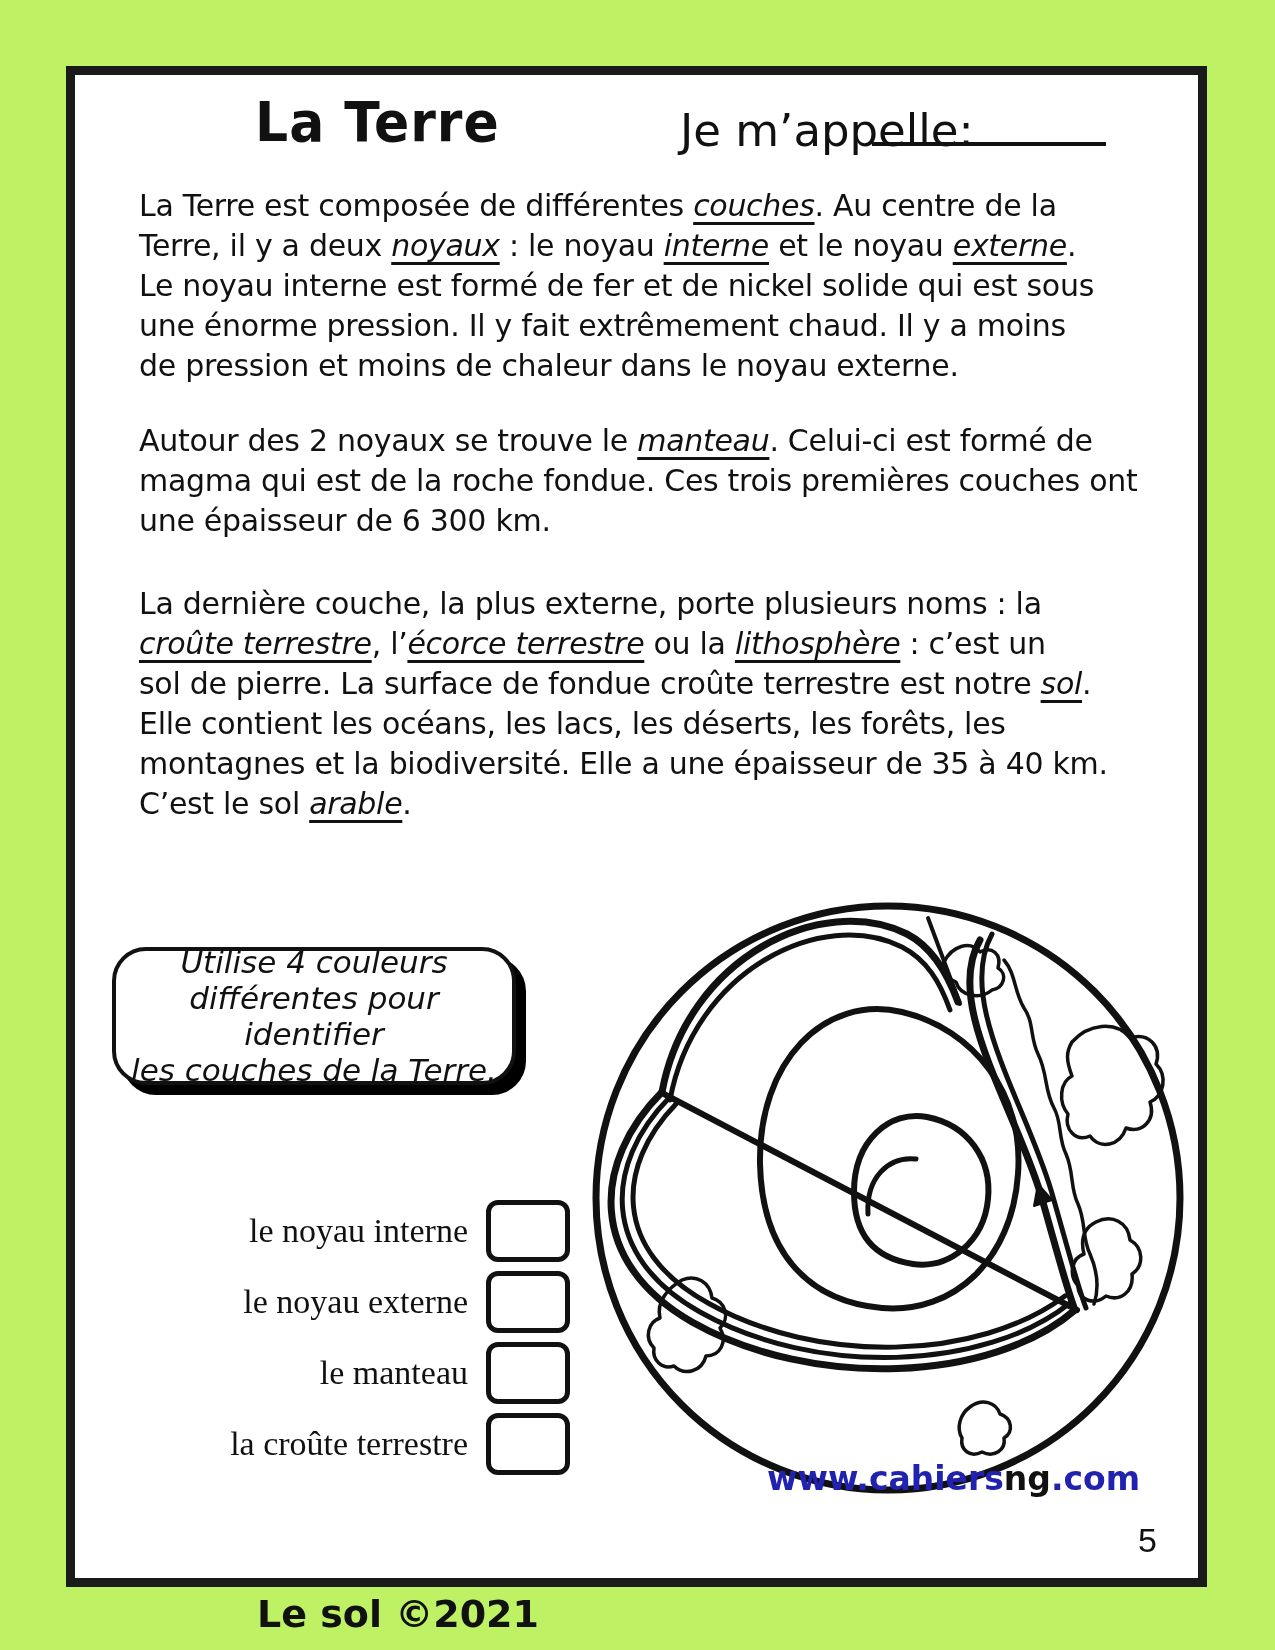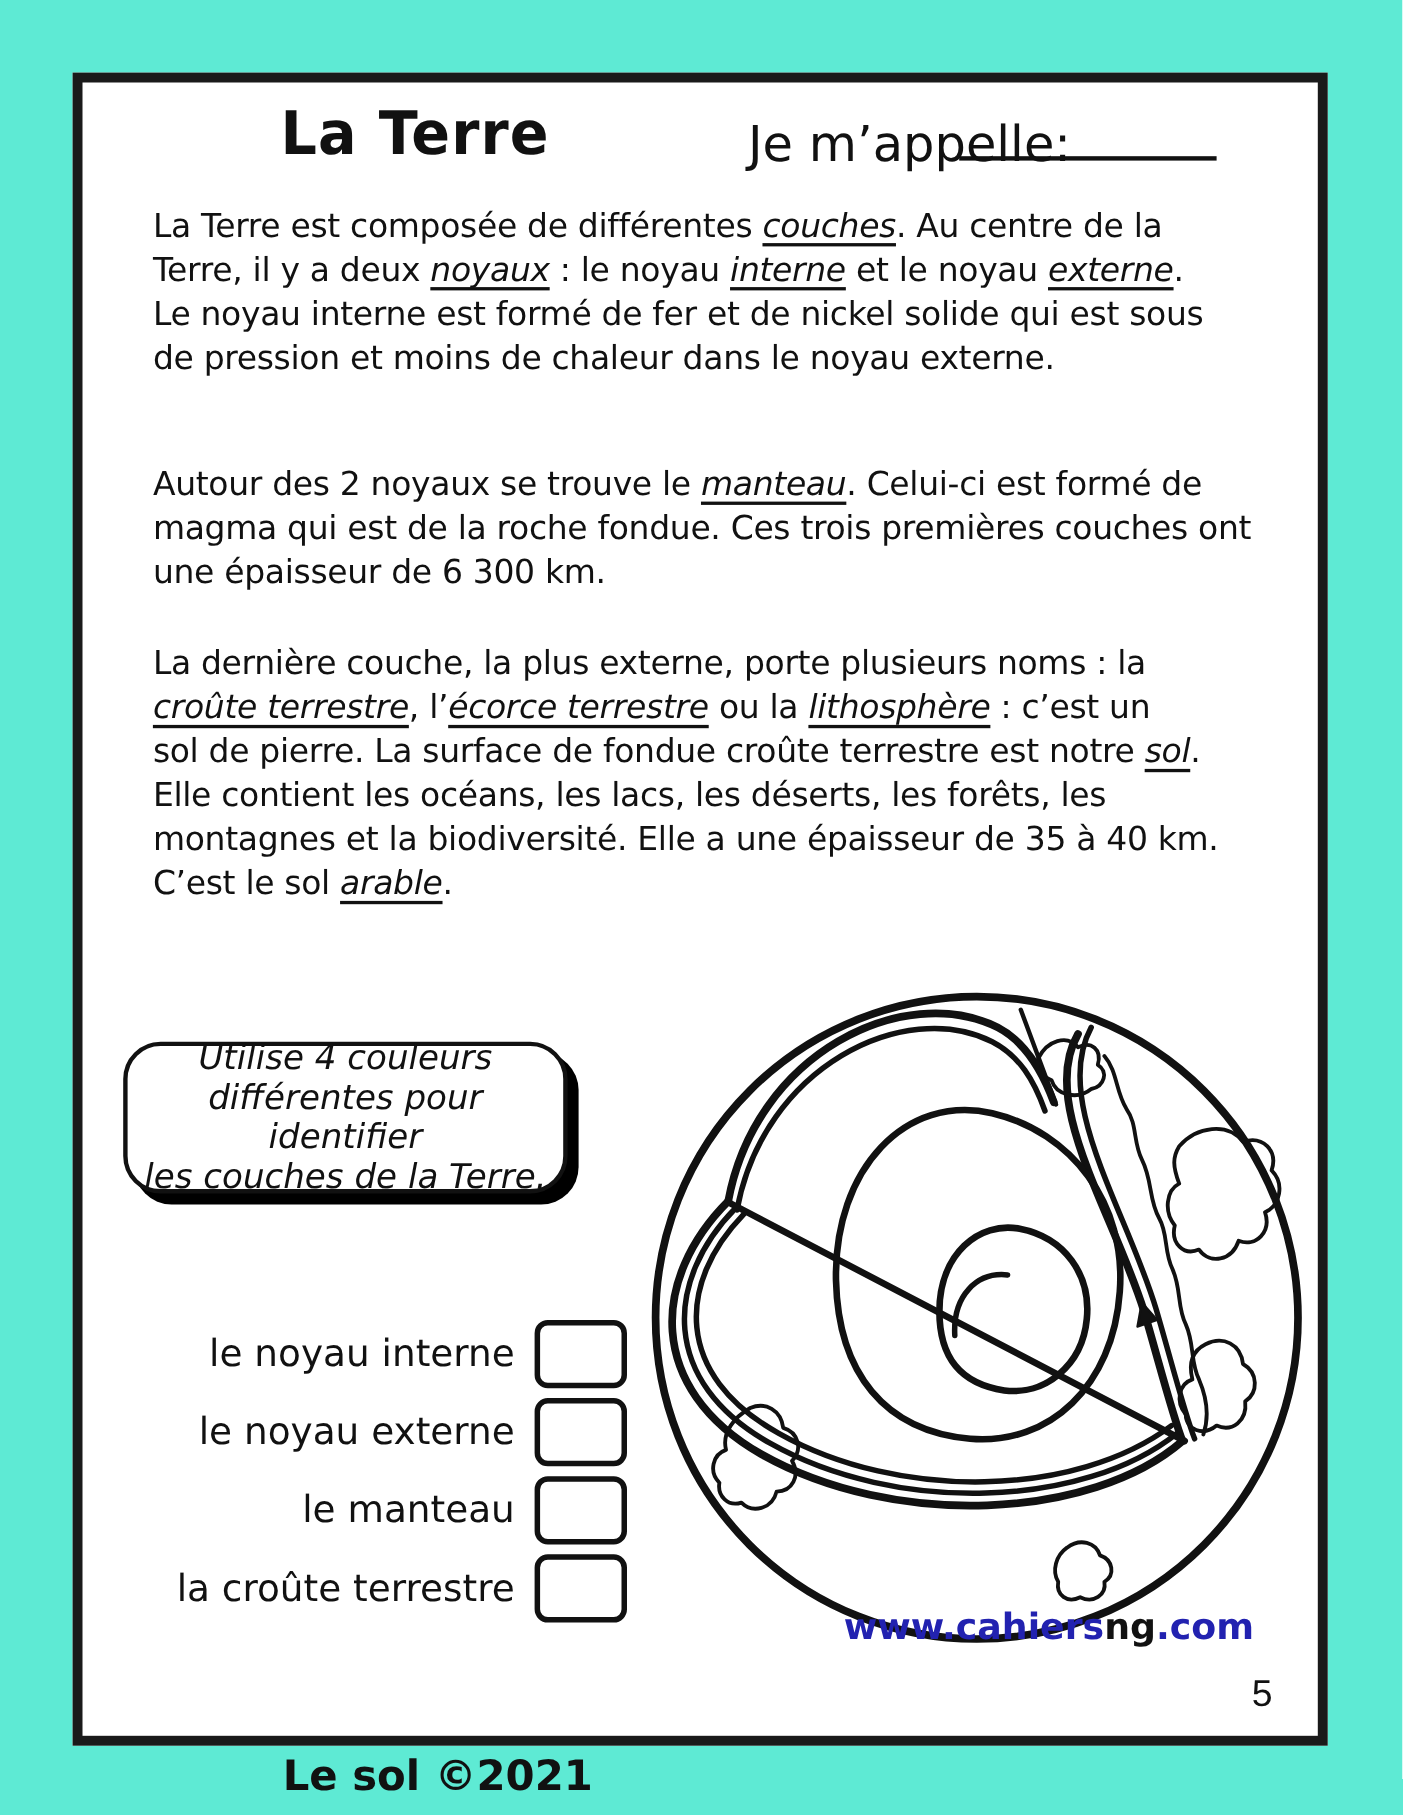--- a/index.html
+++ b/index.html
@@ -1,36 +1,36 @@
 <!DOCTYPE html>
 <html><head>
 <meta charset="utf-8">
 <style>
   html,body{margin:0;padding:0;background:#fff;}
-  .sheet{position:relative;width:1275px;height:1650px;background:#5eead4;overflow:hidden;
+  .sheet{position:relative;width:1275px;height:1650px;background:#bef264;overflow:hidden;
          font-family:"DejaVu Sans",sans-serif;color:#111;}
   .frame{position:absolute;left:66px;top:66px;width:1141px;height:1521px;
          border:9px solid #1a1a1a;box-sizing:border-box;background:#fff;}
   .title{position:absolute;left:255px;top:92px;font-size:52px;font-weight:800;
          letter-spacing:1px;transform:scaleY(1.05);}
   .name-row{position:absolute;left:680px;top:104px;font-size:45px;}
   .name-line{position:absolute;left:872px;top:142px;width:234px;border-top:4px solid #111;}
   .para{position:absolute;left:113px;font-size:30px;letter-spacing:-0.3px;line-height:40px;white-space:nowrap;margin-left:26px;}
   .para .em{font-style:italic;text-decoration:underline;text-decoration-thickness:3px;text-underline-offset:6px;}
   #para-0{top:186px;}
   #para-1{top:421px;}
   #para-2{top:584px;}
   .bubble{position:absolute;left:112px;top:947px;width:404px;height:138px;
           border:4px solid #111;border-radius:34px;background:#fff;
           box-shadow:10px 10px 0 #000;box-sizing:border-box;
           display:flex;align-items:center;justify-content:center;}
   .bubble-text{font-size:31px;font-style:italic;line-height:36px;text-align:center;}
   .color-key{position:absolute;left:148px;top:1200px;width:422px;}
   .key-row{display:flex;align-items:center;justify-content:flex-end;gap:18px;
-           height:62px;margin-bottom:9px;}
+           height:62px;margin-bottom:9px;font-family:Liberation Serif, serif;}
   .key-label{font-size:34px;white-space:nowrap;}
   .key-box{width:84px;height:62px;border:5px solid #111;border-radius:12px;
            box-sizing:border-box;background:#fff;flex:0 0 auto;}
   .earth{position:absolute;left:572px;top:862px;width:640px;height:655px;}
   .footer-left{position:absolute;left:257px;top:1592px;font-size:38px;font-weight:700;}
   .footer-url{position:absolute;left:767px;top:1459px;font-size:33px;font-weight:700;text-align:right;}
   .footer-page{position:absolute;left:1138px;top:1521px;font-size:34px;
                font-family:"Liberation Sans",sans-serif;}
 </style>
 </head>
@@ -41,20 +41,21 @@
 
   <div class="title">La Terre</div>
 
   <div class="name-row">Je m’appelle:</div>
   <div class="name-line"></div>
 
   <div class="para" id="para-0">
       <div class="line"><span>La Terre est composée de différentes </span><span class="em">couches</span><span>. Au centre de la</span></div>
       <div class="line"><span>Terre, il y a deux </span><span class="em">noyaux</span><span> : le noyau </span><span class="em">interne</span><span> et le noyau </span><span class="em">externe</span><span>.</span></div>
       <div class="line"><span>Le noyau interne est formé de fer et de nickel solide qui est sous</span></div>
+      <div class="line"><span>une énorme pression. Il y fait extrêmement chaud. Il y a moins</span></div>
       <div class="line"><span>de pression et moins de chaleur dans le noyau externe.</span></div>
     </div>
   <div class="para" id="para-1">
       <div class="line"><span>Autour des 2 noyaux se trouve le </span><span class="em">manteau</span><span>. Celui-ci est formé de</span></div>
       <div class="line"><span>magma qui est de la roche fondue. Ces trois premières couches ont</span></div>
       <div class="line"><span>une épaisseur de 6 300 km.</span></div>
     </div>
   <div class="para" id="para-2">
       <div class="line"><span>La dernière couche, la plus externe, porte plusieurs noms : la</span></div>
       <div class="line"><span class="em">croûte terrestre</span><span>, l’</span><span class="em">écorce terrestre</span><span> ou la </span><span class="em">lithosphère</span><span> : c’est un</span></div>

